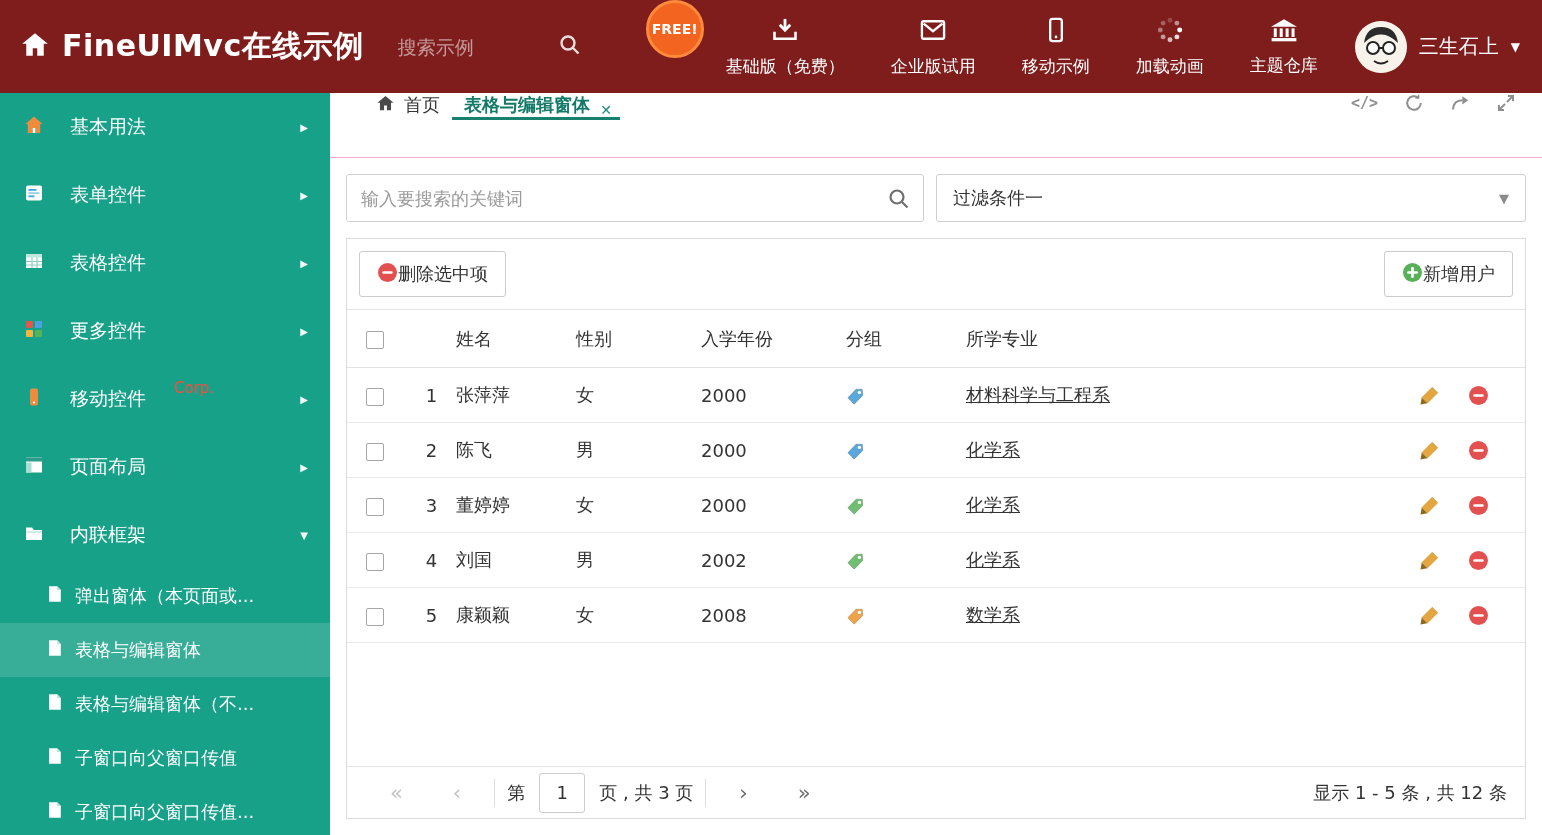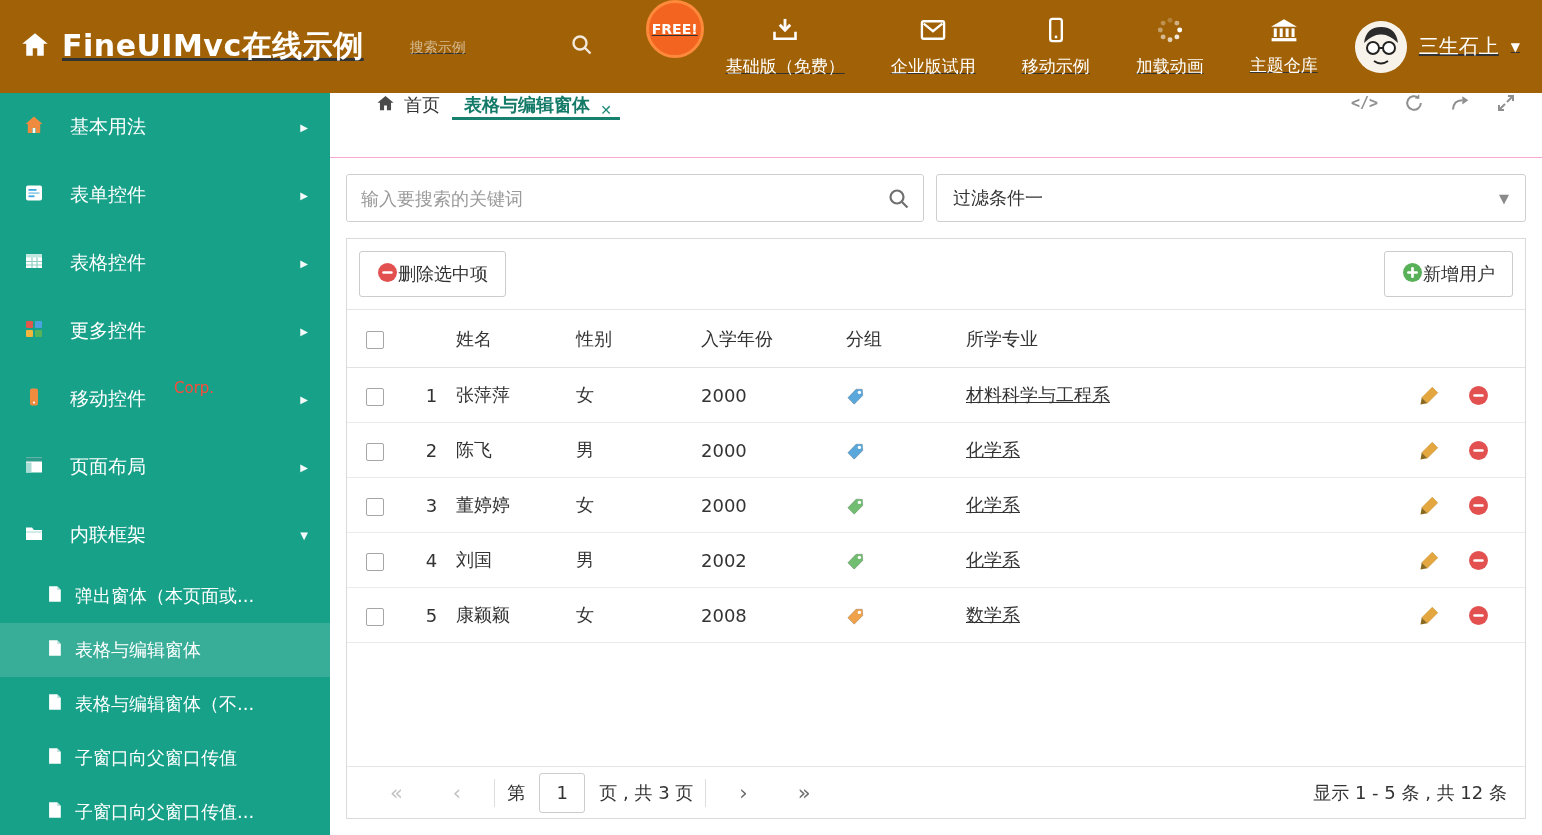--- a/index.html
+++ b/index.html
@@ -1,25 +1,25 @@
 <!DOCTYPE html>
 <html><head>
 <meta charset="utf-8">
 <style>
   * { margin:0; padding:0; box-sizing:border-box; }
   html,body { width:1542px; height:835px; overflow:hidden; }
   body { font-family:"DejaVu Sans","Liberation Sans",sans-serif; background:#fff; color:#333; }
   .app { width:1542px; height:835px; display:flex; flex-direction:column; }
 
   
-  .topbar { flex:0 0 93px; background:#a16207; display:flex; align-items:center; padding:0 22px 0 20px; position:relative;text-decoration:underline; }
+  .topbar { flex:0 0 93px; background:#7f1d1d; display:flex; align-items:center; padding:0 22px 0 20px; position:relative; }
   .brand { display:flex; align-items:center; gap:12px; }
   .brand-title { color:#fff; font-size:30px; font-weight:bold; letter-spacing:.5px; white-space:nowrap; }
   .top-search { display:flex; align-items:center; margin-left:34px; width:200px; }
-  .top-search input { background:transparent; border:none; outline:none; color:#fff; font-size:14px; width:160px; font-family:inherit;margin-left:12px; }
+  .top-search input { background:transparent; border:none; outline:none; color:#fff; font-size:19px; width:160px; font-family:inherit; }
   .top-search input::placeholder { color:rgba(255,255,255,.55); }
   .free-badge { width:58px; height:58px; border-radius:50%; background:#f2641f; border:3px solid #ff8a3c; color:#fff; font-size:14px; font-weight:bold; display:flex; align-items:center; justify-content:center; align-self:flex-start; margin:0 -14px 0 48px; z-index:2; }
   .top-nav { display:flex; align-items:center; gap:46px; margin-left:36px; }
   .nav-item { display:flex; flex-direction:column; align-items:center; gap:7px; color:#fff; cursor:pointer; }
   .nav-item .lbl { font-size:17px; white-space:nowrap; }
   .user-box { margin-left:auto; display:flex; align-items:center; gap:12px; color:#fff; cursor:pointer; }
   .avatar { width:52px; height:52px; border-radius:50%; background:#f7f3ea; overflow:hidden; flex:0 0 52px; }
   .user-name { font-size:20px; white-space:nowrap; }
   .caret { font-size:12px; color:#fff; }
 

